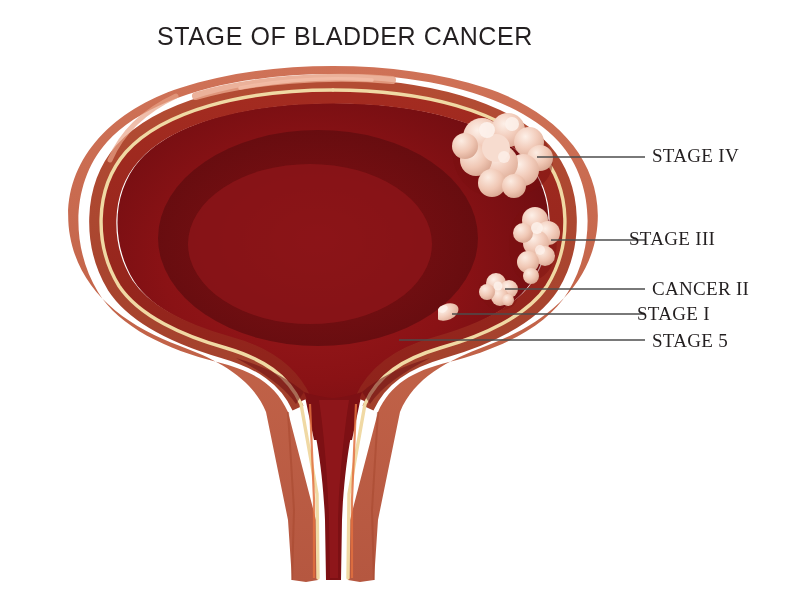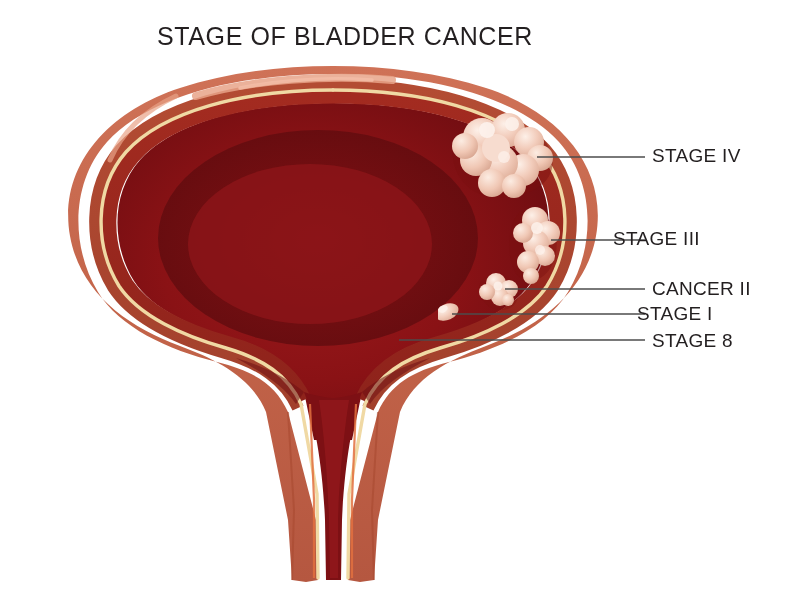--- a/index.html
+++ b/index.html
@@ -33,21 +33,21 @@
     color: #231f20;
     white-space: nowrap;
   }
   #diagram-svg {
     position: absolute;
     left: 0;
     top: 0;
   }
   .callout-label {
     position: absolute;
-    font-family: Liberation Sans, sans-serif;
+    font-family: Liberation Serif, serif;
     font-size: 19px;
     font-weight: 400;
     letter-spacing: 0.3px;
     color: #231f20;
     white-space: nowrap;
   }
 </style>
 </head>
 <body>
 
@@ -271,21 +271,21 @@
       <line x1="537" y1="157" x2="645" y2="157"></line>
       <line x1="551" y1="240" x2="645" y2="240"></line>
       <line x1="505" y1="289" x2="645" y2="289"></line>
       <line x1="452" y1="314" x2="645" y2="314"></line>
       <line x1="399" y1="340" x2="645" y2="340"></line>
     </g>
   </svg>
 
   <div class="callout-label" style="left:652px; top:145px;">STAGE IV</div>
 
-  <div class="callout-label" style="left:613px; top:228px;">STAGE III</div>
+  <div class="callout-label" style="left:629px; top:228px;">STAGE III</div>
 
   <div class="callout-label" style="left:652px; top:278px;">CANCER II</div>
 
   <div class="callout-label" style="left:637px; top:303px;">STAGE I</div>
 
-  <div class="callout-label" style="left:652px; top:330px;">STAGE 8</div>
+  <div class="callout-label" style="left:652px; top:330px;">STAGE 5</div>
 
 </div>
 
 </body></html>

